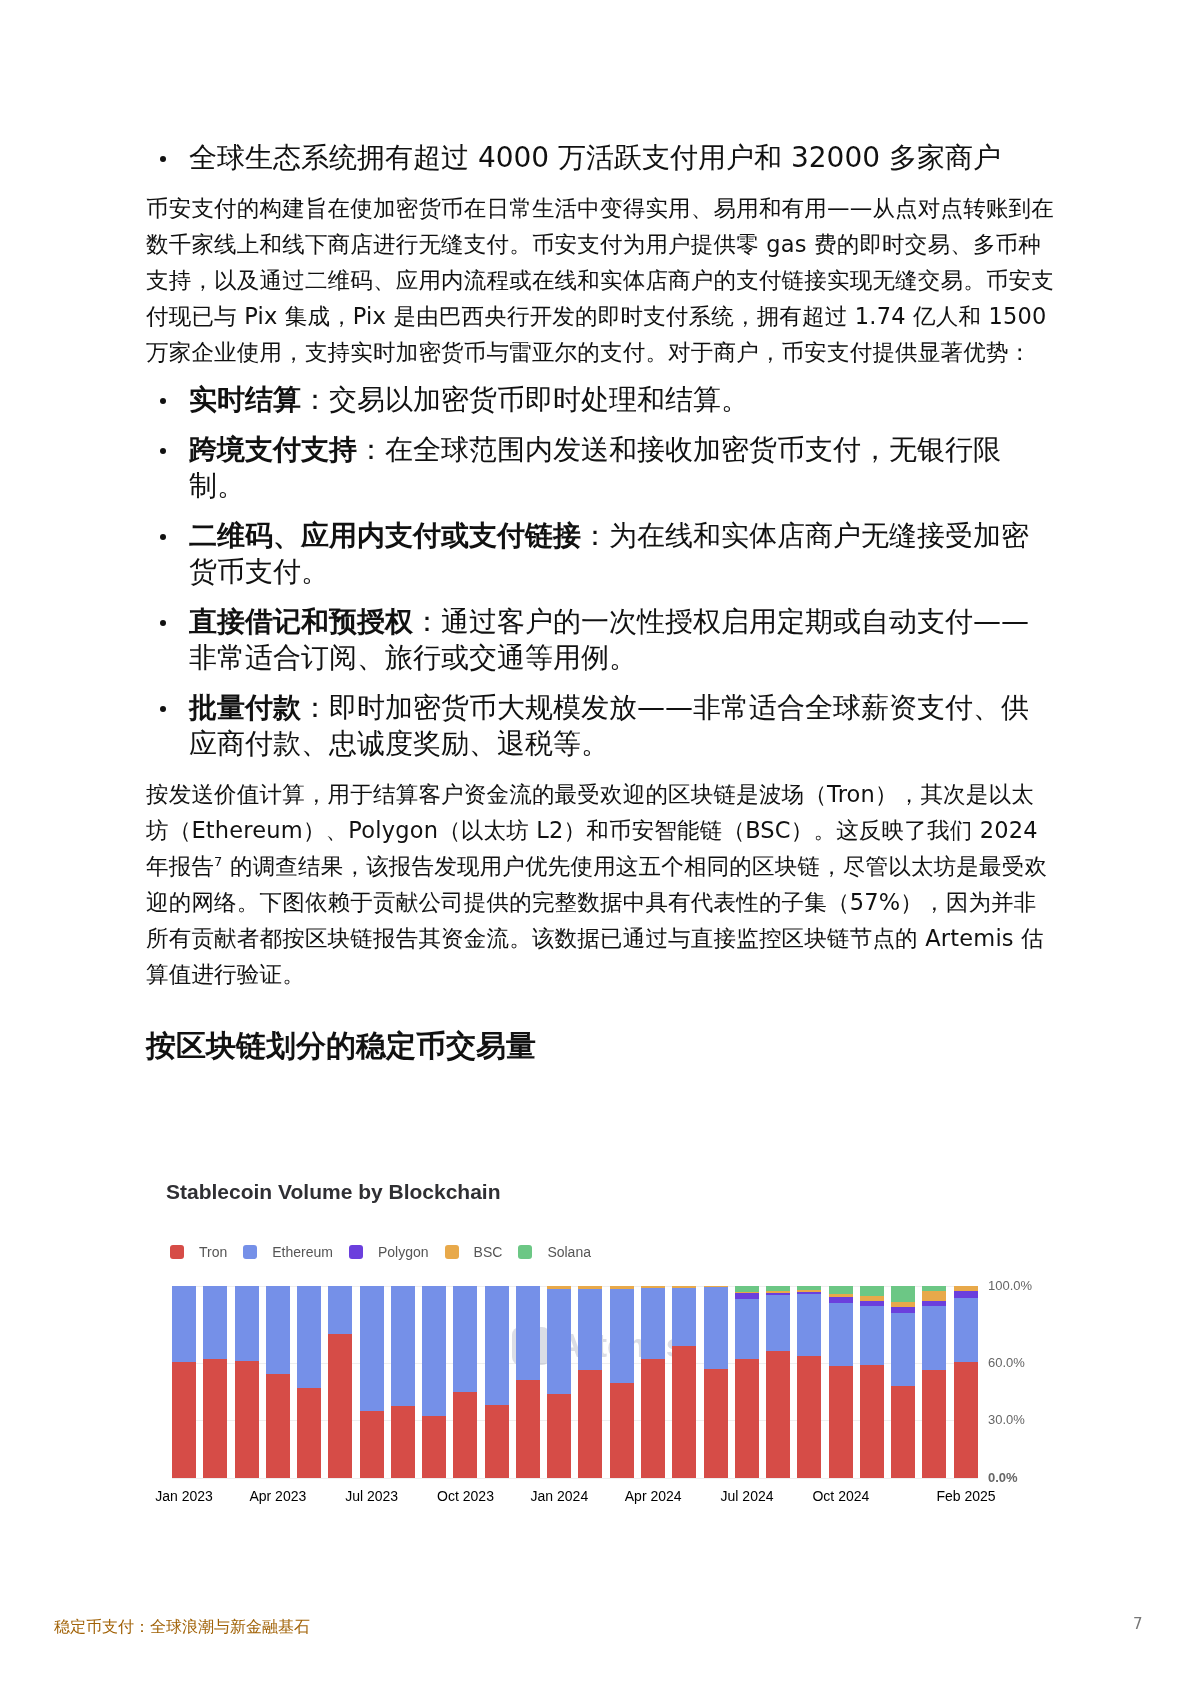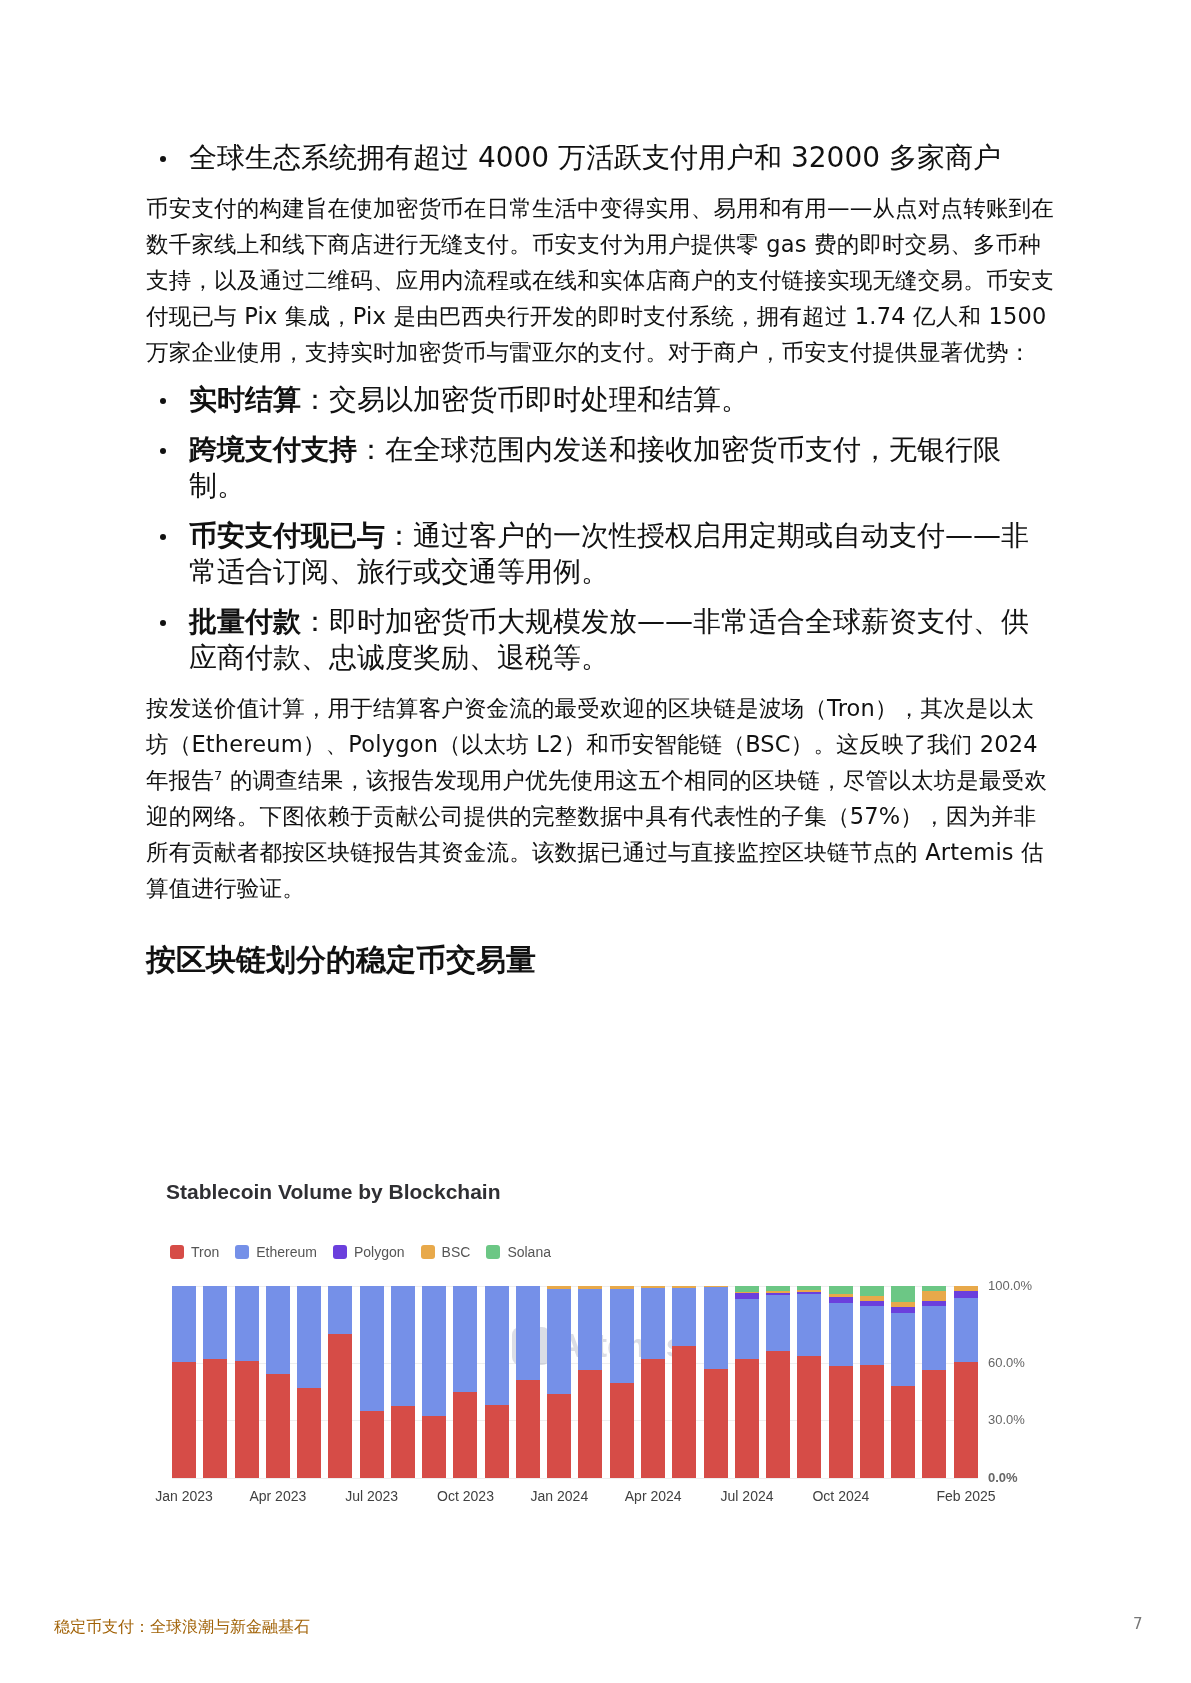--- a/index.html
+++ b/index.html
@@ -12,48 +12,49 @@
   ul.bul li { position: relative; padding-left: 43px; font-size: 28px; line-height: 36px; margin-bottom: 14px; }
   ul.bul li::before { content: ""; position: absolute; left: 14px; top: 16px; width: 6px; height: 6px; border-radius: 50%; background: #111; }
   .b { font-weight: bold; }
   sup { font-size: 13px; line-height: 0; }
   h2.sec { font-size: 30px; font-weight: bold; margin: 34px 0 0 0; line-height: 40px; }
   .first-bullet { margin-bottom: 10px; }
 
   .chart { position: absolute; left: 150px; top: 1170px; width: 900px; height: 360px; }
   .chart-title { position: absolute; left: 16px; top: 10px; font-size: 21px; font-weight: bold; color: #2f2f33; font-family: "Liberation Sans", sans-serif; text-align: center; }
   .legend { position: absolute; left: 20px; top: 74px; display: flex; gap: 16px; font-size: 14px; color: #555; font-family: "Liberation Sans", sans-serif; }
-  .legend-item { display: flex; align-items: center; gap: 7px; }
+  .legend-item { display: flex; align-items: center; gap: 15px; }
   .swatch { width: 14px; height: 14px; border-radius: 3px; display: inline-block; }
   .plot { position: absolute; left: 22px; top: 116px; width: 806px; height: 192px; }
   .gridline { position: absolute; left: 0; width: 806px; height: 1px; background: #eeeeee; }
   .bars { position: absolute; left: 0; top: 0; width: 806px; height: 192px; display: flex; justify-content: space-between; }
   .bar { width: 24px; height: 192px; display: flex; flex-direction: column-reverse; }
   .seg { width: 100%; }
   .ytick { position: absolute; left: 838px; font-size: 13px; color: #666; font-family: "Liberation Sans", sans-serif; transform: translateY(-8px); }
-  .xtick { position: absolute; top: 318px; font-size: 14px; color: #404040; font-family: "Liberation Sans", sans-serif; white-space: nowrap; transform: translateX(-50%); }
+  .xtick { position: absolute; top: 318px; font-size: 14px; color: #000000; font-family: "Liberation Sans", sans-serif; white-space: nowrap; transform: translateX(-50%); }
   .watermark { position: absolute; left: 340px; top: 40px; font-size: 34px; font-weight: bold; color: rgba(110,120,150,0.25); font-family: "Liberation Sans", sans-serif; display: flex; align-items: center; gap: 8px; }
   .wm-logo { width: 38px; height: 38px; border-radius: 8px; background: rgba(110,120,150,0.25); }
 
   .footer-left { position: absolute; left: 54px; top: 1617px; font-size: 16px; color: #a16207; }
   .footer-right { position: absolute; left: 1133px; top: 1615px; font-size: 15px; color: #777; }
 </style>
 </head>
 <body>
 
 <div class="page">
   <div class="content">
     <ul class="bul first-bullet">
       <li><span>全球生态系统拥有超过 4000 万活跃支付用户和 32000 多家商户</span></li>
     </ul>
     <p class="p">币安支付的构建旨在使加密货币在日常生活中变得实用、易用和有用——从点对点转账到在数千家线上和线下商店进行无缝支付。币安支付为用户提供零 gas 费的即时交易、多币种支持，以及通过二维码、应用内流程或在线和实体店商户的支付链接实现无缝交易。币安支付现已与 Pix 集成，Pix 是由巴西央行开发的即时支付系统，拥有超过 1.74 亿人和 1500 万家企业使用，支持实时加密货币与雷亚尔的支付。对于商户，币安支付提供显著优势：</p>
     <ul class="bul" id="features">
         <li><span class="b">实时结算</span><span>：</span><span>交易以加密货币即时处理和结算。</span></li>
         <li><span class="b">跨境支付支持</span><span>：</span><span>在全球范围内发送和接收加密货币支付，无银行限制。</span></li>
-        <li><span class="b">币安支付现已与</span><span>：</span><span>通过客户的一次性授权启用定期或自动支付——非常适合订阅、旅行或交通等用例。</span></li>
+        <li><span class="b">二维码、应用内支付或支付链接</span><span>：</span><span>为在线和实体店商户无缝接受加密货币支付。</span></li>
+        <li><span class="b">直接借记和预授权</span><span>：</span><span>通过客户的一次性授权启用定期或自动支付——非常适合订阅、旅行或交通等用例。</span></li>
         <li><span class="b">批量付款</span><span>：</span><span>即时加密货币大规模发放——非常适合全球薪资支付、供应商付款、忠诚度奖励、退税等。</span></li>
       </ul>
     <p class="p">
       <span>按发送价值计算，用于结算客户资金流的最受欢迎的区块链是波场（Tron），其次是以太坊（Ethereum）、Polygon（以太坊 L2）和币安智能链（BSC）。这反映了我们 2024 年报告</span><sup>7</sup><span> 的调查结果，该报告发现用户优先使用这五个相同的区块链，尽管以太坊是最受欢迎的网络。下图依赖于贡献公司提供的完整数据中具有代表性的子集（57%），因为并非所有贡献者都按区块链报告其资金流。该数据已通过与直接监控区块链节点的 Artemis 估算值进行验证。</span>
     </p>
     <h2 class="sec">按区块链划分的稳定币交易量</h2>
   </div>
 
   <div class="chart">
     <div class="chart-title">Stablecoin Volume by Blockchain</div>

